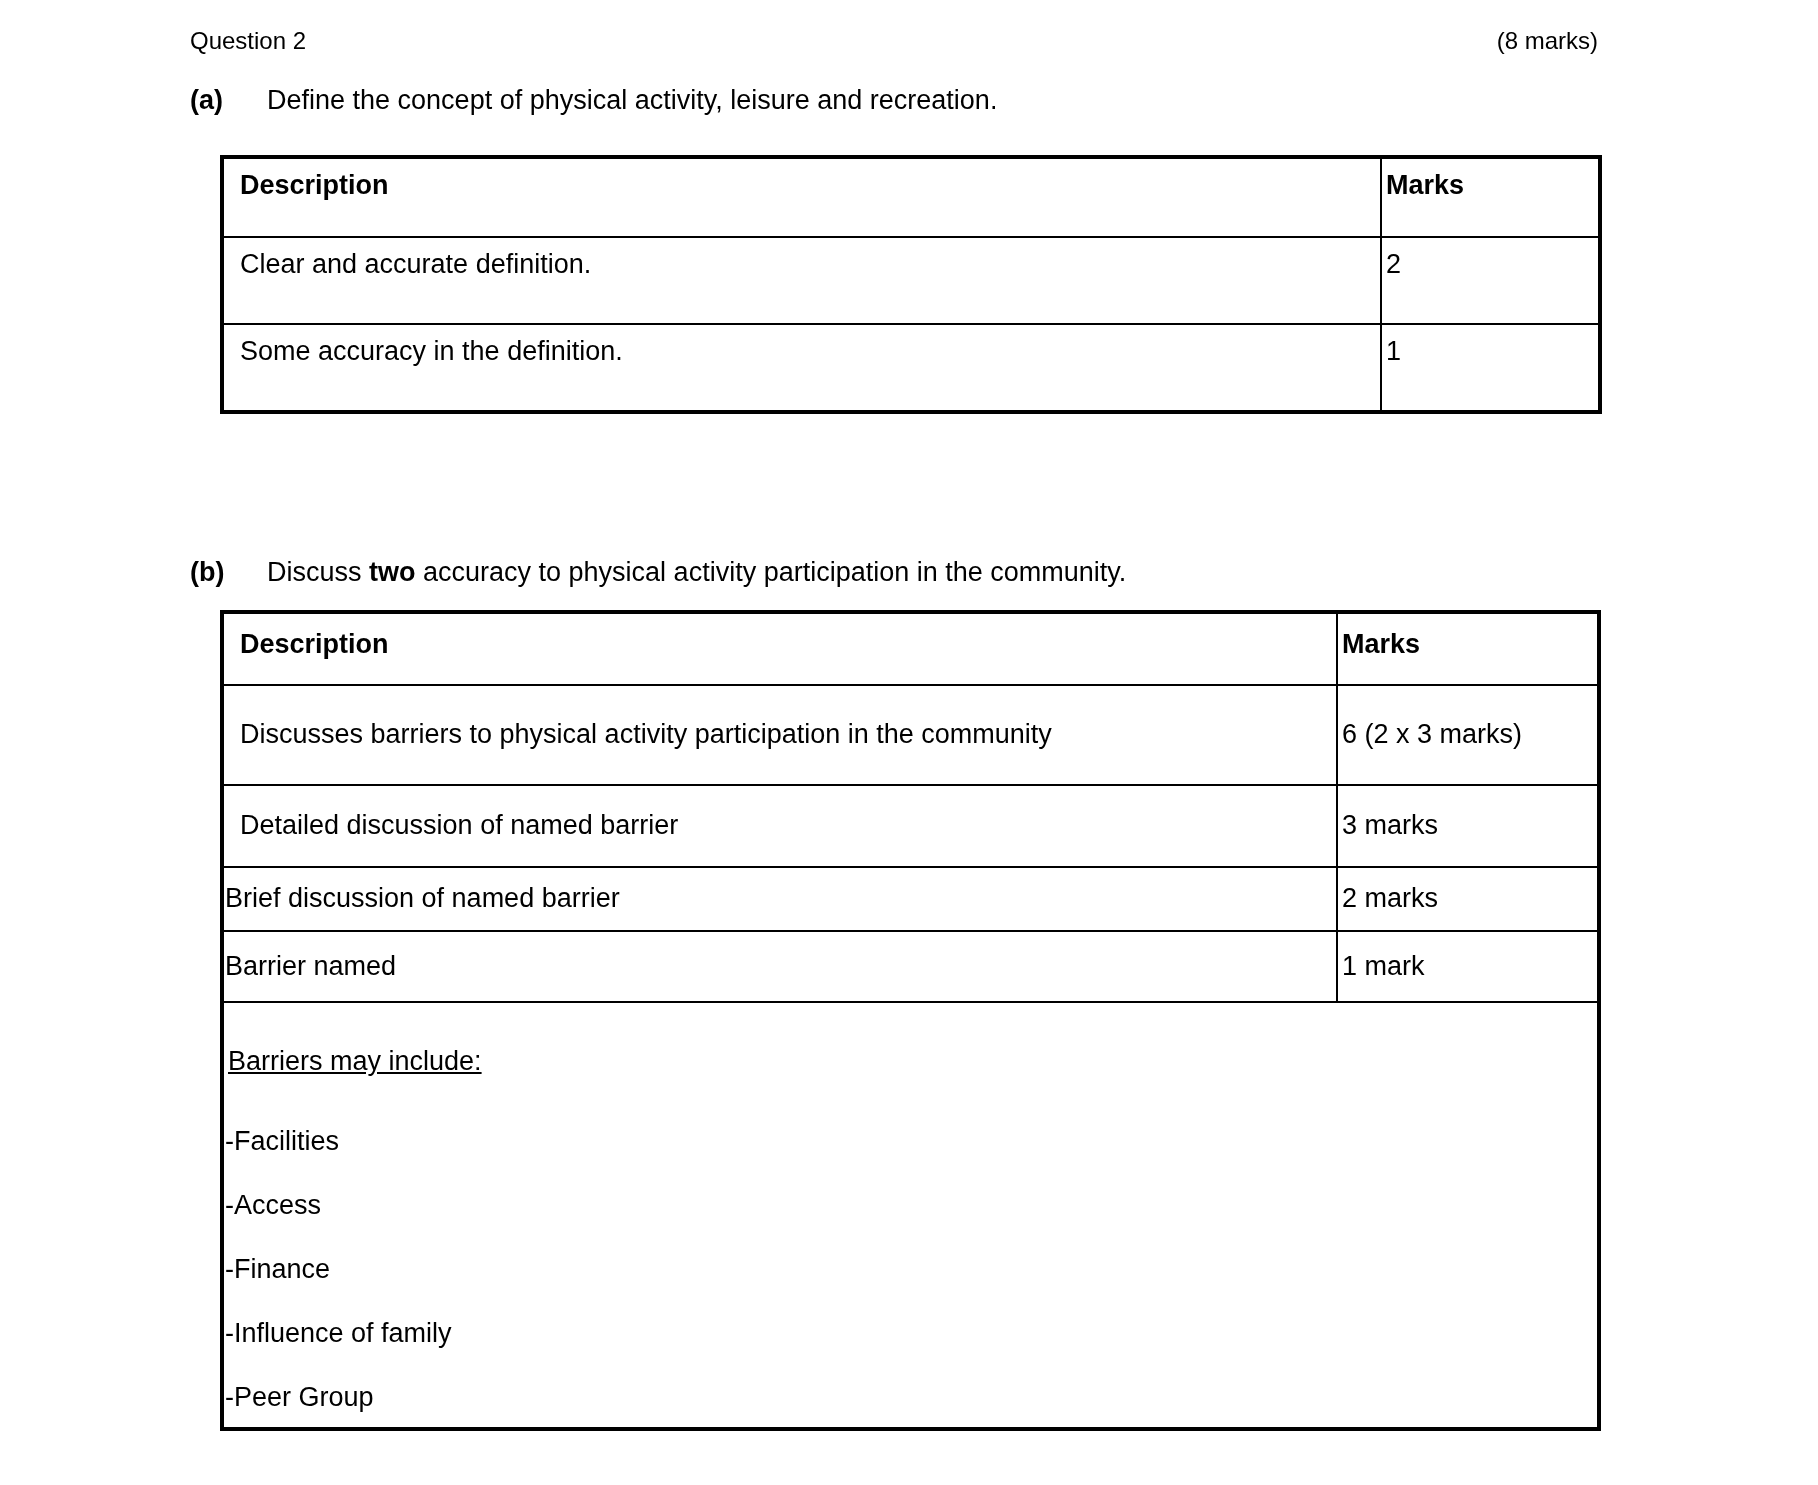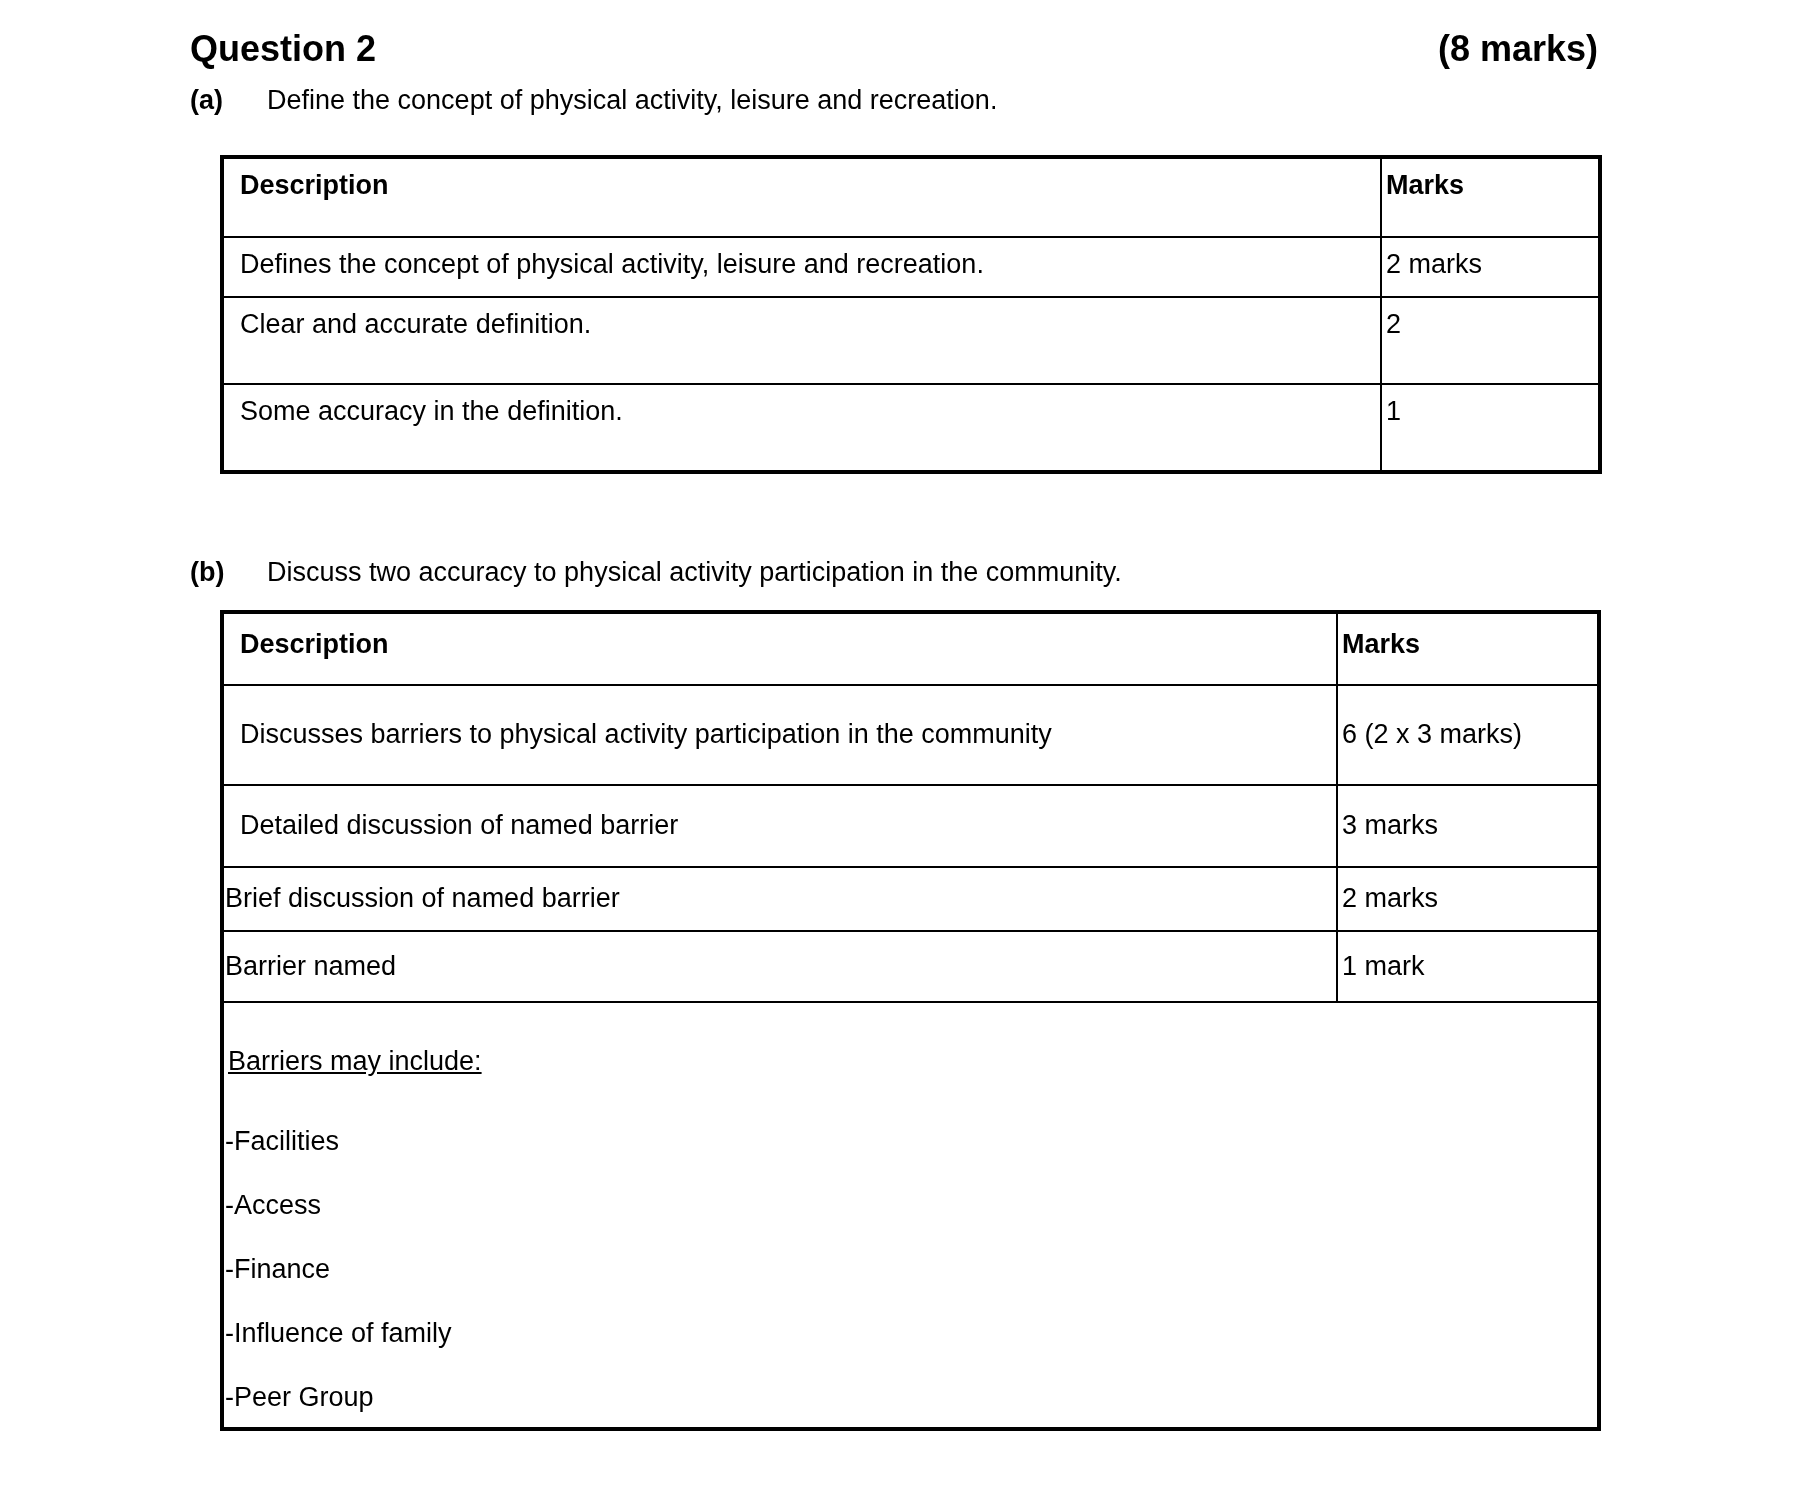--- a/index.html
+++ b/index.html
@@ -6,32 +6,32 @@
   .page {
     position: relative;
     width: 1818px;
     height: 1485px;
     background: #ffffff;
     color: #000000;
     font-family: "Liberation Sans", "DejaVu Sans", sans-serif;
     font-size: 27px;
     line-height: 1.25;
   }
-  .bold { font-weight: 400; }
+  .bold { font-weight: 700; }
 
   
   .heading-row {
     position: absolute;
     left: 190px;
     top: 26px;
     width: 1408px;
     display: flex;
     justify-content: space-between;
-    font-size: 36px;
-    font-weight: 700;
+    font-size: 24px;
+    font-weight: 400;
   }
   .q-row {
     position: absolute;
     left: 190px;
     display: flex;
     align-items: baseline;
   }
   .q-row .q-label {
     flex: 0 0 77px;
     font-weight: 700;
@@ -106,24 +106,20 @@
   <table class="rubric" id="table-a">
     <colgroup>
       <col style="width:1159px">
       <col style="width:219px">
     </colgroup>
     <tbody>
         <tr class="hdr">
       <th>Description</th>
       <th class="marks-cell">Marks</th>
     </tr>
-    <tr class="r0">
-      <td>Defines the concept of physical activity, leisure and recreation.</td>
-      <td class="marks-cell">2 marks</td>
-    </tr>
     <tr class="r1">
       <td>Clear and accurate definition.</td>
       <td class="marks-cell">2</td>
     </tr>
     <tr class="r2">
       <td>Some accuracy in the definition.</td>
       <td class="marks-cell">1</td>
     </tr>
   </tbody>
     </table>

